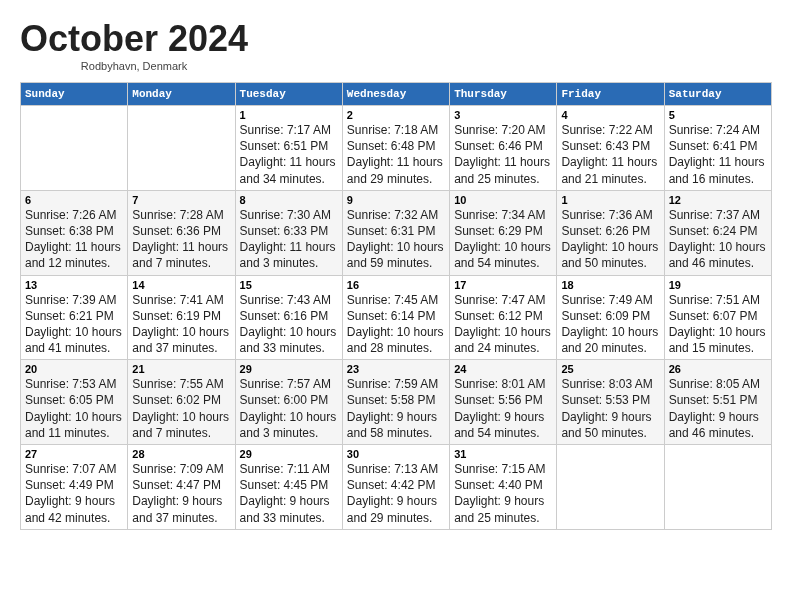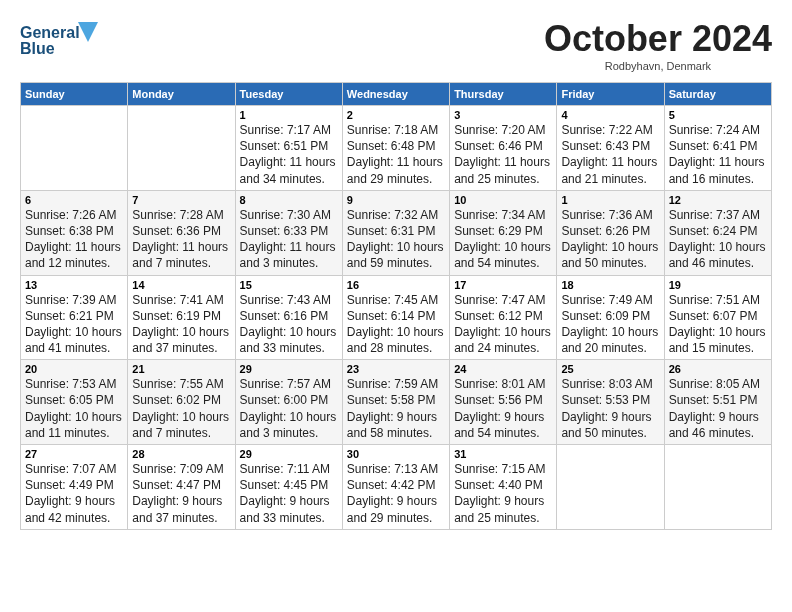--- a/index.html
+++ b/index.html
@@ -44,20 +44,21 @@
       font-size: 10px;
     }
     .calendar th {
       background: #2a6bb5;
       color: #fff;
       padding: 5px 4px;
       text-align: left;
       font-size: 11px;
       font-weight: bold;
       border: 1px solid #ccc;
+      font-family: Liberation Mono, monospace;
     }
     .calendar td {
       border: 1px solid #ccc;
       vertical-align: top;
       padding: 3px 4px;
       width: 107px;
       height: 78px;
       background: #fff;
     }
     .calendar tr:nth-child(even) td {
@@ -80,29 +81,20 @@
     
     .row-even td { background: #f5f8fc; }
     .row-odd td { background: #fff; }
   </style>
 </head>
 <body>
 
 <div class="page">
   <div class="header">
 
-    <div class="logo-wrapper">
-      <svg width="90" height="44" viewBox="0 0 90 44">
-
-        <text x="0" y="20" font-family="Arial" font-weight="bold" font-size="16" fill="#1a4f7a">General</text>
-        <text x="0" y="36" font-family="Arial" font-weight="bold" font-size="16" fill="#1a4f7a">Blue</text>
-
-        <polygon points="58,4 78,4 68,24" fill="#4da6e0"></polygon>
-      </svg>
-    </div>
     <div class="title-block">
       <div class="month-title">October 2024</div>
       <div class="location">Rodbyhavn, Denmark</div>
     </div>
   </div>
 
   <table class="calendar">
     <thead>
       <tr>
       <th>Sunday</th>

